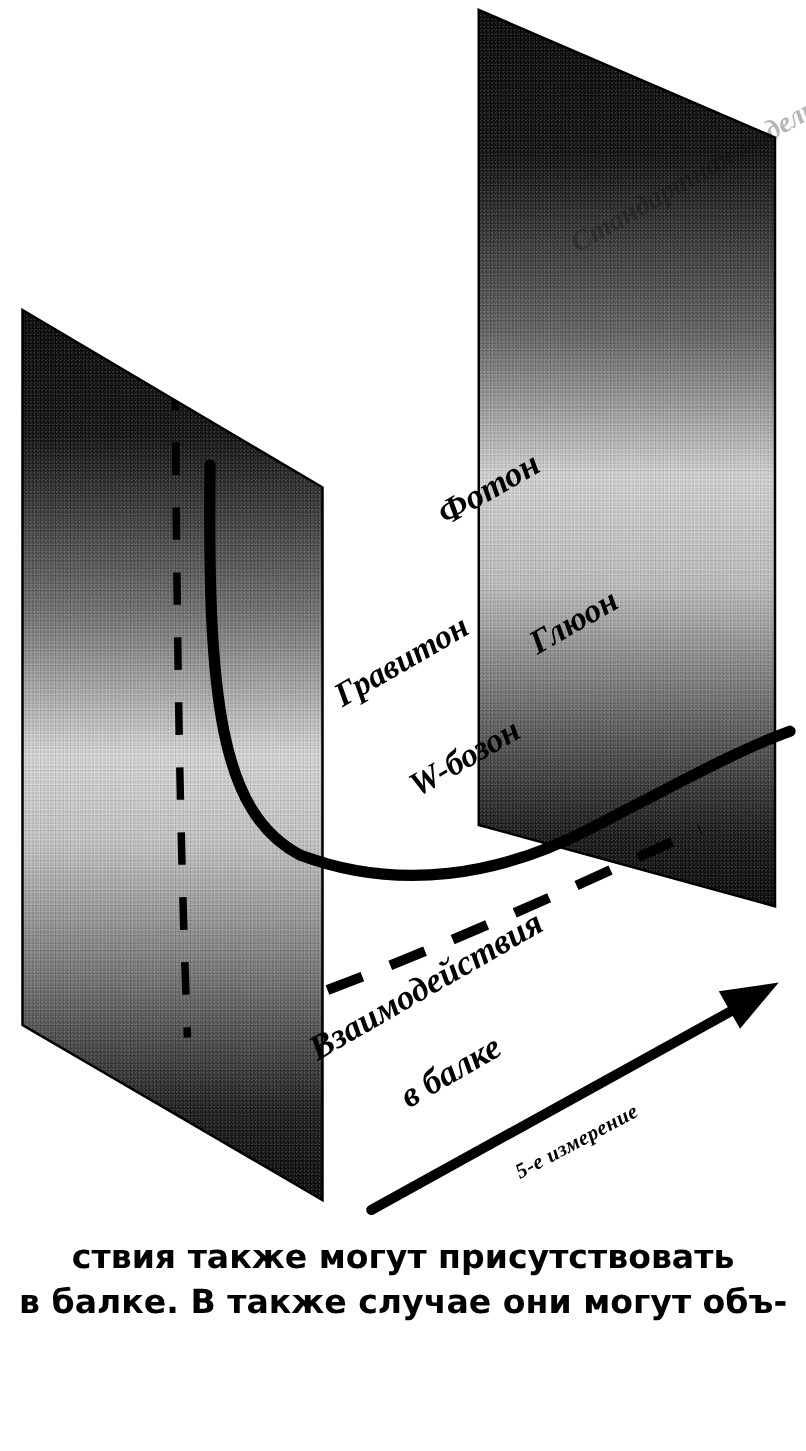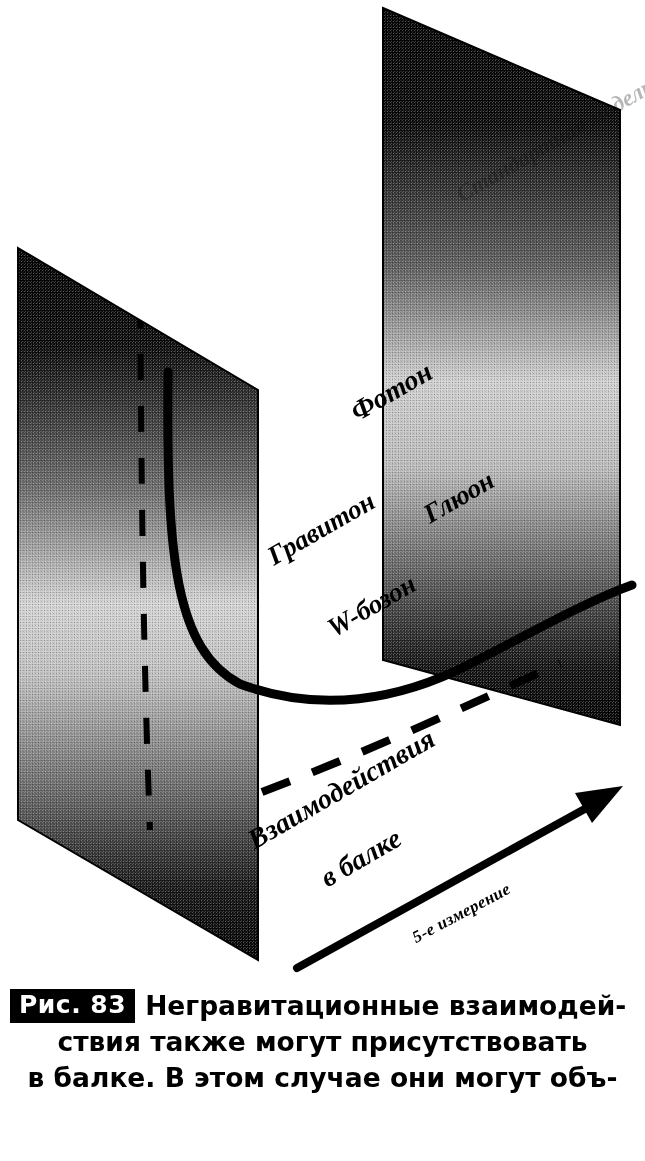--- a/index.html
+++ b/index.html
@@ -135,20 +135,17 @@
     <div class="lbl italic" id="lbl-wboson">W-бозон</div>
 
     <div class="lbl italic" id="lbl-bulk1">Взаимодействия</div>
 
     <div class="lbl italic" id="lbl-bulk2">в балке</div>
 
     <div class="lbl italic" id="lbl-dim">5-е измерение</div>
   </div>
 
   <div id="caption">
-    <span class="line line1">
-      <span id="cap-badge">Рис. 83</span><span>Негравитационные взаимодей-</span>
-    </span>
     <span class="line">ствия также могут присутствовать</span>
-    <span class="line">в балке. В этом случае они могут объ-</span>
+    <span class="line">в балке. В также случае они могут объ-</span>
   </div>
 
 </div>
 
 </body></html>

